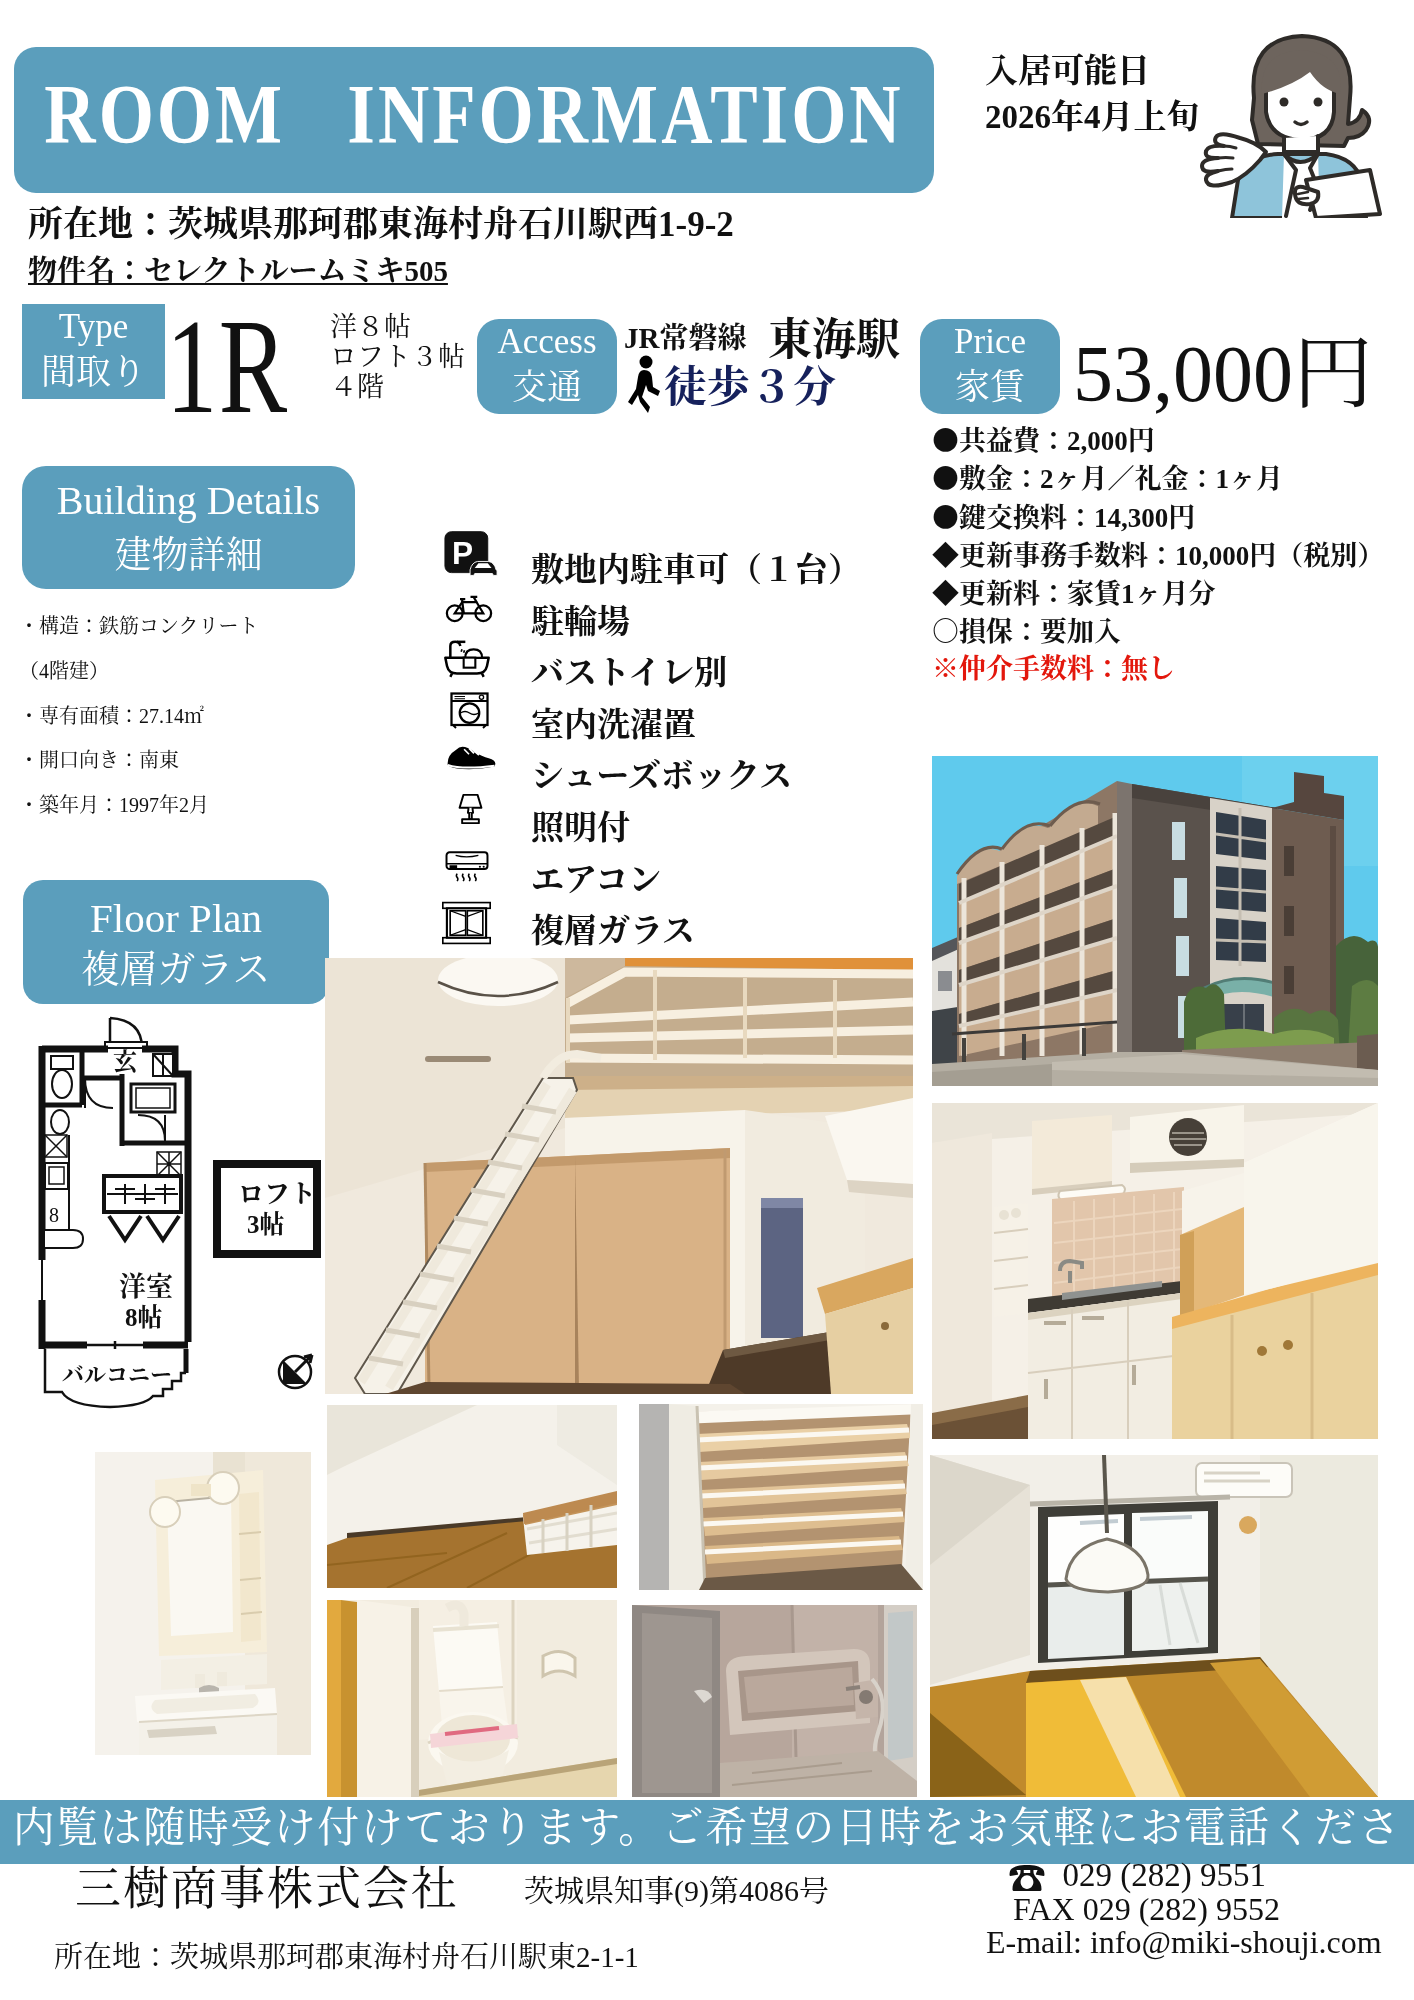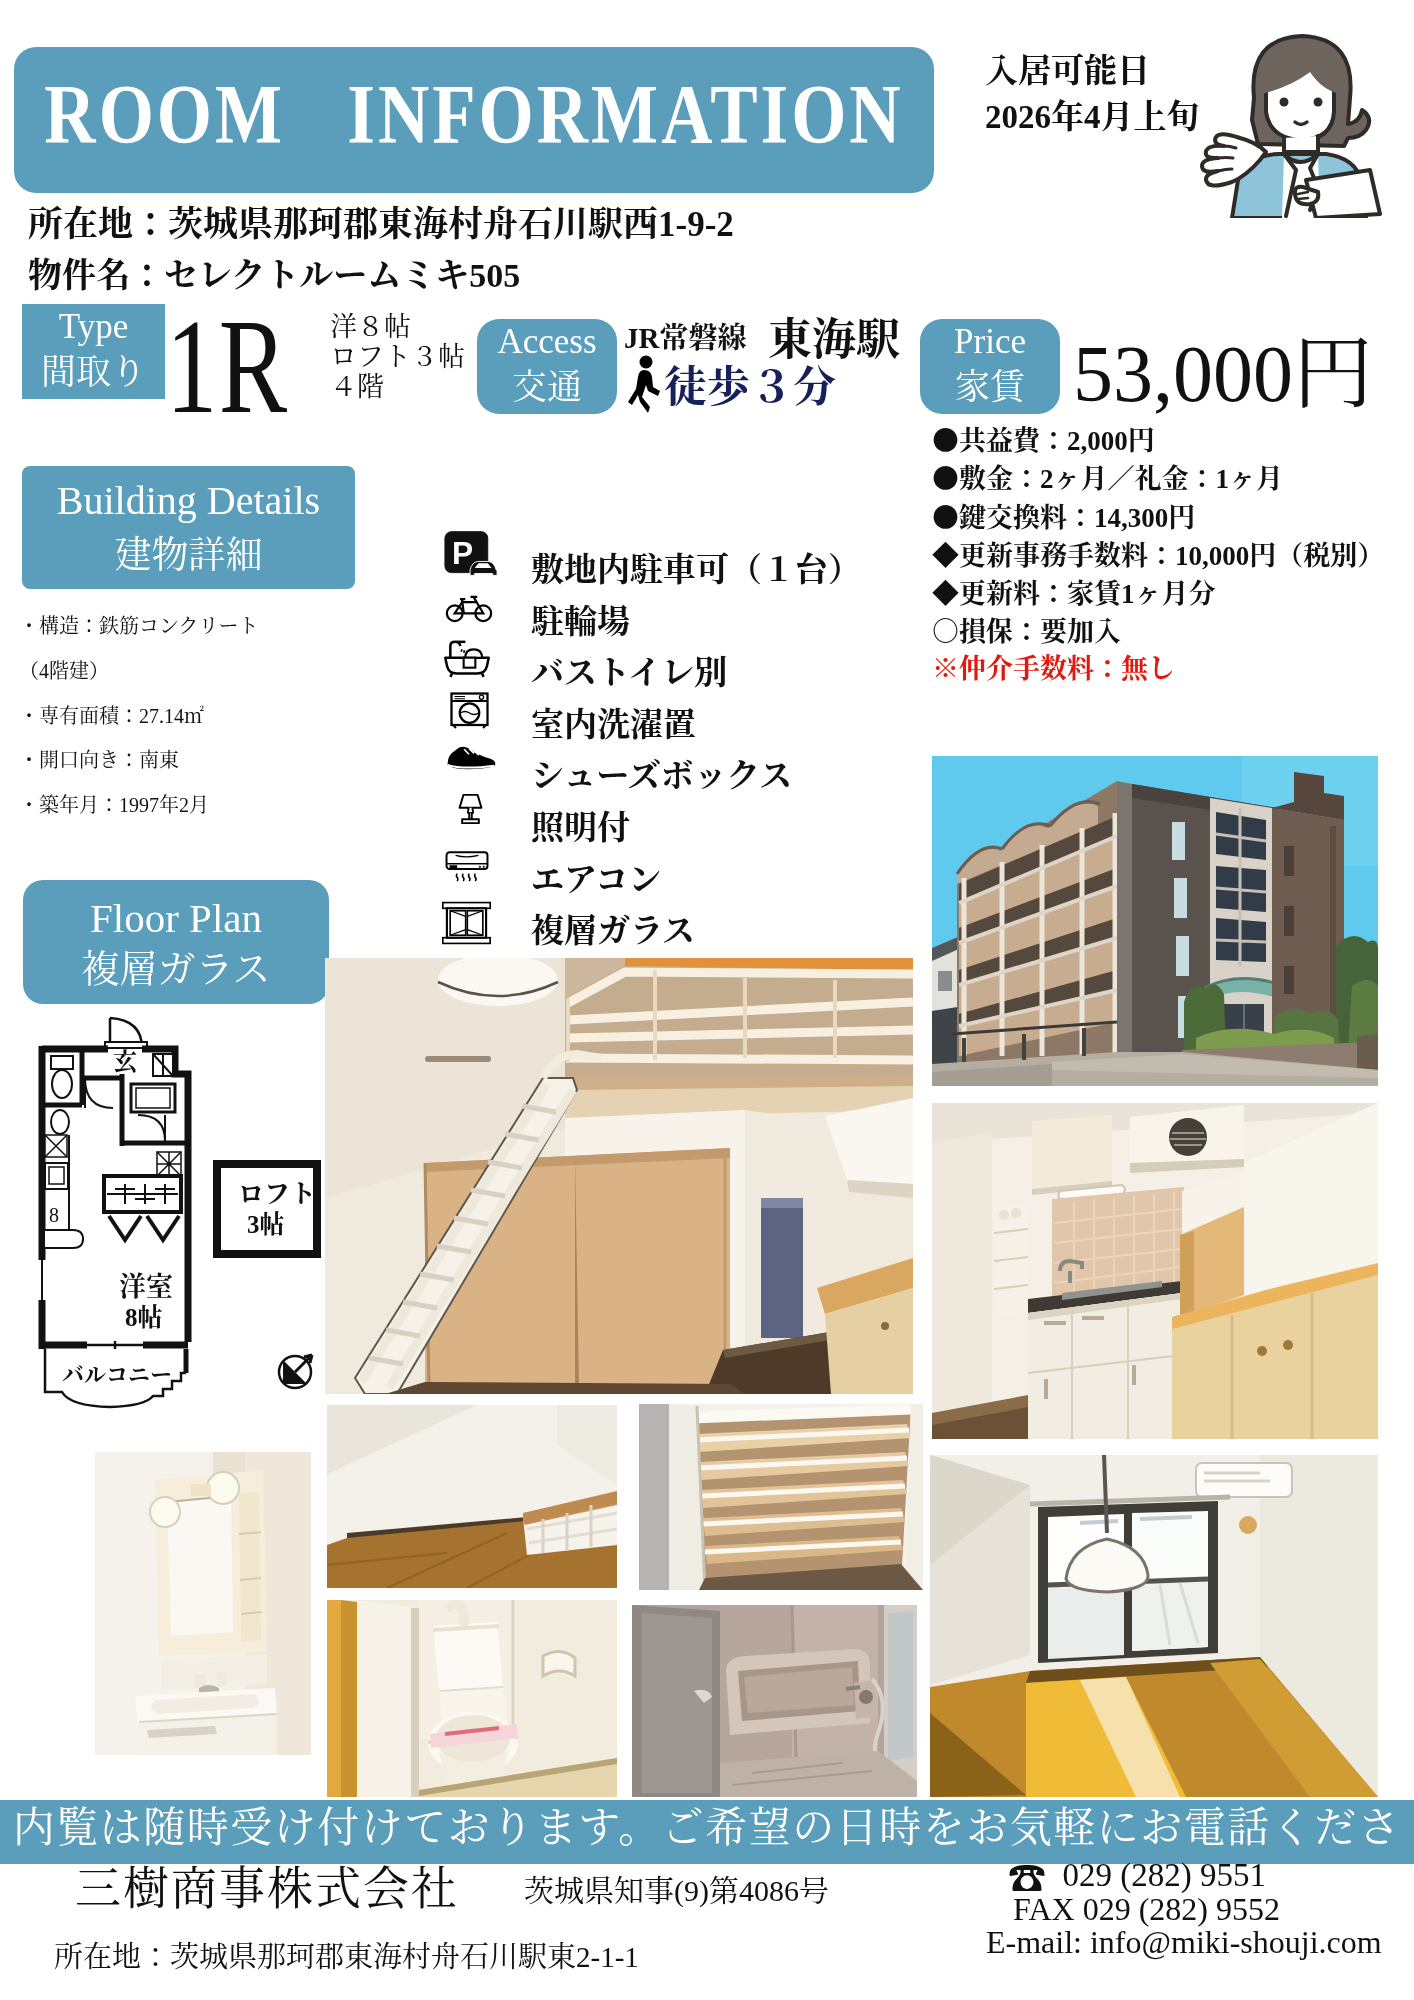--- a/index.html
+++ b/index.html
@@ -49,21 +49,21 @@
 <path d="M100 166 L110 164 M100 171 L110 170" fill="none" stroke-width="2.5"></path>
 </g>
 
 <circle cx="86" cy="74" r="4.5" fill="#2e2b28"></circle>
 <circle cx="120" cy="74" r="4.5" fill="#2e2b28"></circle>
 <path d="M97 94 Q103 99 109 94" stroke="#2e2b28" stroke-width="3.5" fill="none" stroke-linecap="round"></path>
 </svg>
 
 <div class="abs b" style="left:28px;top:196px;font-size:35px;color:#111;">所在地：茨城県那珂郡東海村舟石川駅西1-9-2</div>
 
-<div class="abs b" style="left:28px;top:248px;font-size:34px;color:#111;">物件名：セレクトルームミキ505</div>
+<div class="abs b" style="left:28px;top:248px;font-size:29px;color:#111;text-decoration:underline;">物件名：セレクトルームミキ505</div>
 
 <div class="abs blue ctr" style="left:22px;top:304px;width:143px;height:95px;font-size:35px;line-height:46px;">Type<br>間取り</div>
 
 <div class="abs" style="left:166px;top:289px;font-size:135px;color:#111;letter-spacing:2px;transform:scaleX(0.76);transform-origin:0 0;">1R</div>
 
 <div class="abs" style="left:330px;top:312px;font-size:27px;line-height:30px;color:#111;">洋８帖<br>ロフト３帖<br>４階</div>
 
 <div class="abs blue ctr rd" style="left:477px;top:319px;width:140px;height:95px;font-size:35px;line-height:46px;">Access<br>交通</div>
 
 <div class="abs b" style="left:624px;top:315px;font-size:29px;color:#111;">JR常磐線</div>
@@ -76,21 +76,21 @@
 </svg>
 
 <div class="abs b" style="left:664px;top:353px;font-size:43px;color:#16215c;">徒歩３分</div>
 
 <div class="abs blue ctr rd" style="left:920px;top:319px;width:140px;height:95px;font-size:35px;line-height:46px;">Price<br>家賃</div>
 
 <div class="abs" style="left:1073px;top:309px;font-size:80px;color:#111;">53,000円</div>
 
 <div class="abs b" style="left:932px;top:421px;font-size:27px;line-height:36.3px;color:#111;white-space:nowrap;"><span class="mk">●</span>共益費：2,000円<br><span class="mk">●</span>敷金：2ヶ月／礼金：1ヶ月<br><span class="mk">●</span>鍵交換料：14,300円<br><span class="mk">◆</span>更新事務手数料：10,000円（税別）<br><span class="mk">◆</span>更新料：家賃1ヶ月分<br><span class="mk">○</span>損保：要加入<br><span style="color:#e3170c;">※仲介手数料：無し</span></div>
 
-<div class="abs blue ctr" style="left:22px;top:466px;width:333px;height:123px;border-radius:8px;font-size:40px;line-height:54px;padding-top:8px;box-sizing:border-box;">Building Details<br><span style="font-size:37px;">建物詳細</span></div>
+<div class="abs blue ctr" style="left:22px;top:466px;width:333px;height:123px;border-radius:24px;font-size:40px;line-height:54px;padding-top:8px;box-sizing:border-box;">Building Details<br><span style="font-size:37px;">建物詳細</span></div>
 
 <div class="abs" style="left:19px;top:604px;font-size:20px;line-height:44.8px;color:#111;">・構造：鉄筋コンクリート<br>（4階建）<br>・専有面積：27.14㎡<br>・開口向き：南東<br>・築年月：1997年2月</div>
 
 <svg class="abs" style="left:444px;top:529px;" width="54" height="50" viewBox="0 0 58 50">
 <rect x="1" y="1" width="46" height="44" rx="7" fill="#111" stroke="#111"></rect>
 <text x="20" y="36" font-family="Liberation Sans,sans-serif" font-size="34" font-weight="bold" fill="#fff" text-anchor="middle">P</text>
 <path d="M28 42 Q30 34 36 33 L48 33 Q54 34 56 42 L57 43 L57 48 L53 48 L52 46 L33 46 L32 48 L28 48 Z" fill="#111" stroke="#fff" stroke-width="1"></path>
 <path d="M33 40 L37 35 L47 35 L51 40 Z" fill="#fff"></path>
 </svg>
 

